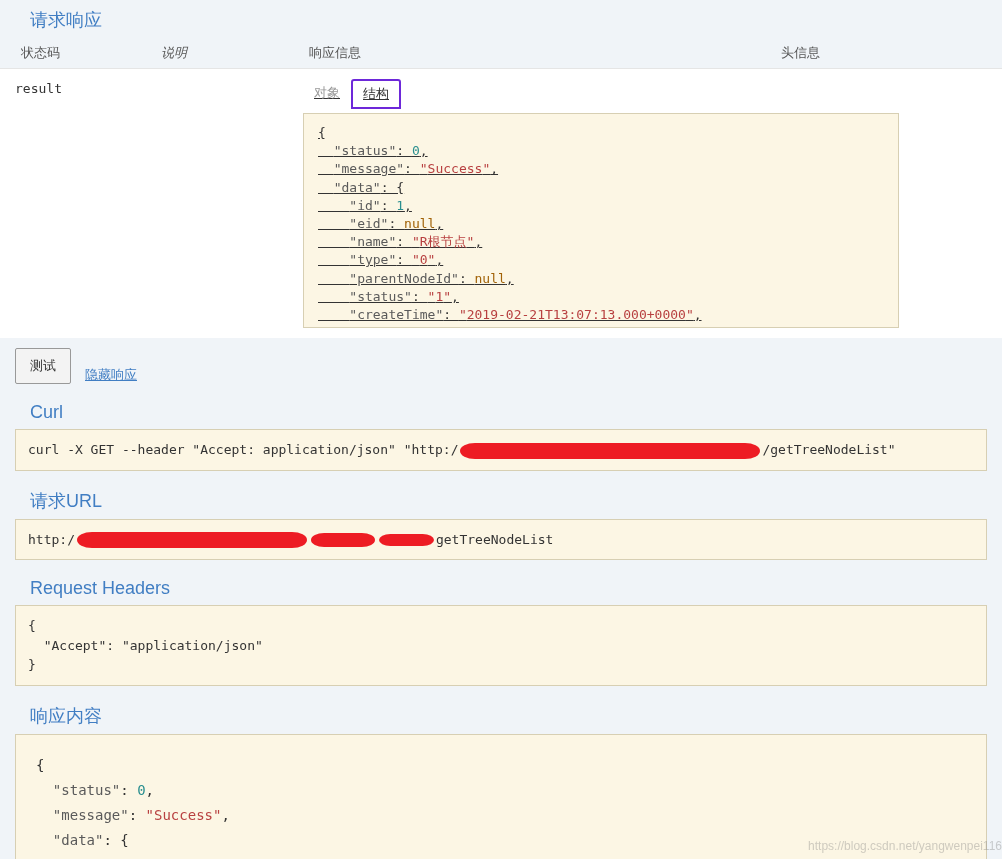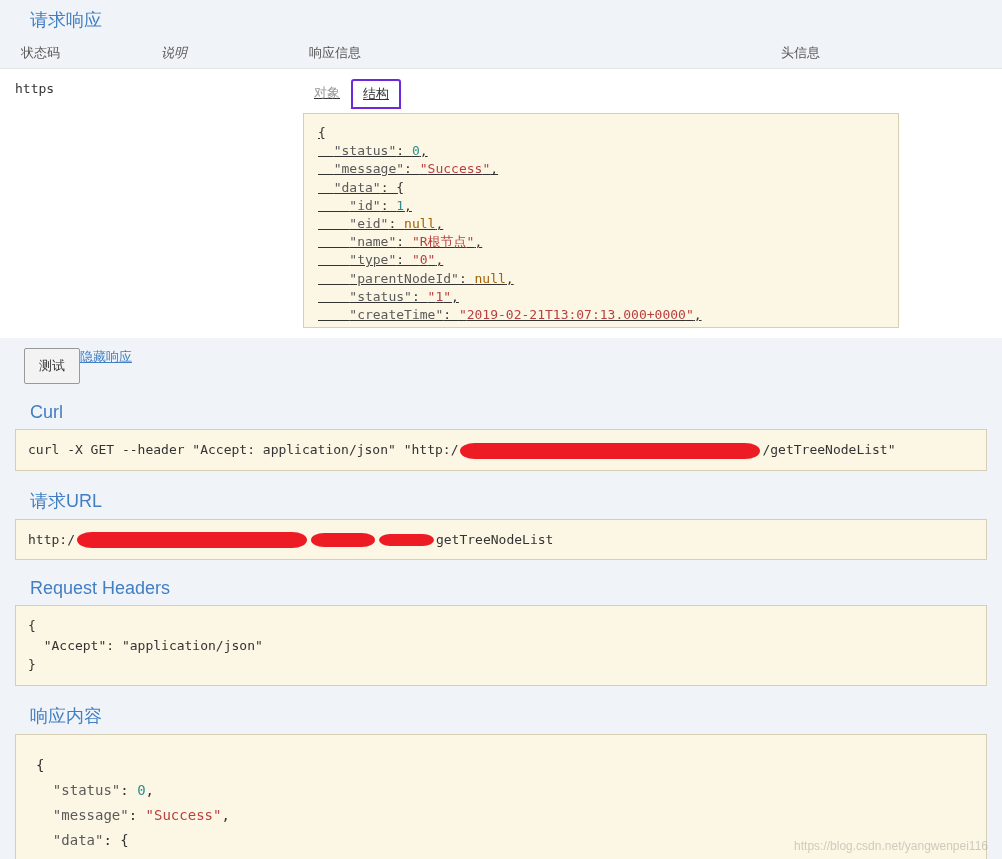--- a/index.html
+++ b/index.html
@@ -63,24 +63,24 @@
       border: 1px solid #d7cfb3;
       height: 215px;
       overflow-y: scroll;
       padding: 10px 14px;
       font-family: Consolas, monospace;
       font-size: 13px;
       line-height: 1.4;
       white-space: pre;
     }
     .actions {
-      padding: 10px 24px;
-      display: flex;
-      align-items: flex-start;
-      gap: 0;
+      padding: 10px 15px;
+      display: flex;
+      align-items: flex-end;
+      gap: 14px;
       background: #f0f4f8;
     }
     .test-btn {
       background: #f3f3f3;
       border: 1px solid #999;
       padding: 8px 14px;
       font-size: 13px;
       color: #333;
       cursor: pointer;
       border-radius: 2px;
@@ -125,42 +125,42 @@
       white-space: pre;
       height: 202px;
       overflow-y: scroll;
     }
     .key { color: #5a5a5a; }
     .num { color: #2a8f8f; }
     .str { color: #b84040; }
     .null { color: #a16207; }
     .watermark {
       position: fixed;
-      right: 14px;
+      right: 0;
       bottom: 6px;
       color: rgba(120,120,120,0.35);
       font-size: 12px;
       font-family: Arial, sans-serif;
       pointer-events: none;
     }
   </style>
 </head>
 <body>
 
 <div class="section-title">请求响应</div>
 
 <div class="headers-row">
   <div class="col-status">状态码</div>
   <div class="col-desc">说明</div>
   <div class="col-resp">响应信息</div>
   <div class="col-header">头信息</div>
 </div>
 
 <div class="result-row">
-  <div class="result-label">https</div>
+  <div class="result-label">result</div>
   <div class="tabs-and-json">
     <div class="tabs">
       <div class="tab">对象</div>
       <div class="tab active">结构</div>
     </div>
     <div class="json-box">{
   <span class="key">"status"</span>: <span class="num">0</span>,
   <span class="key">"message"</span>: <span class="str">"<span>Success</span>"</span>,
   <span class="key">"data"</span>: {
     <span class="key">"id"</span>: <span class="num">1</span>,

